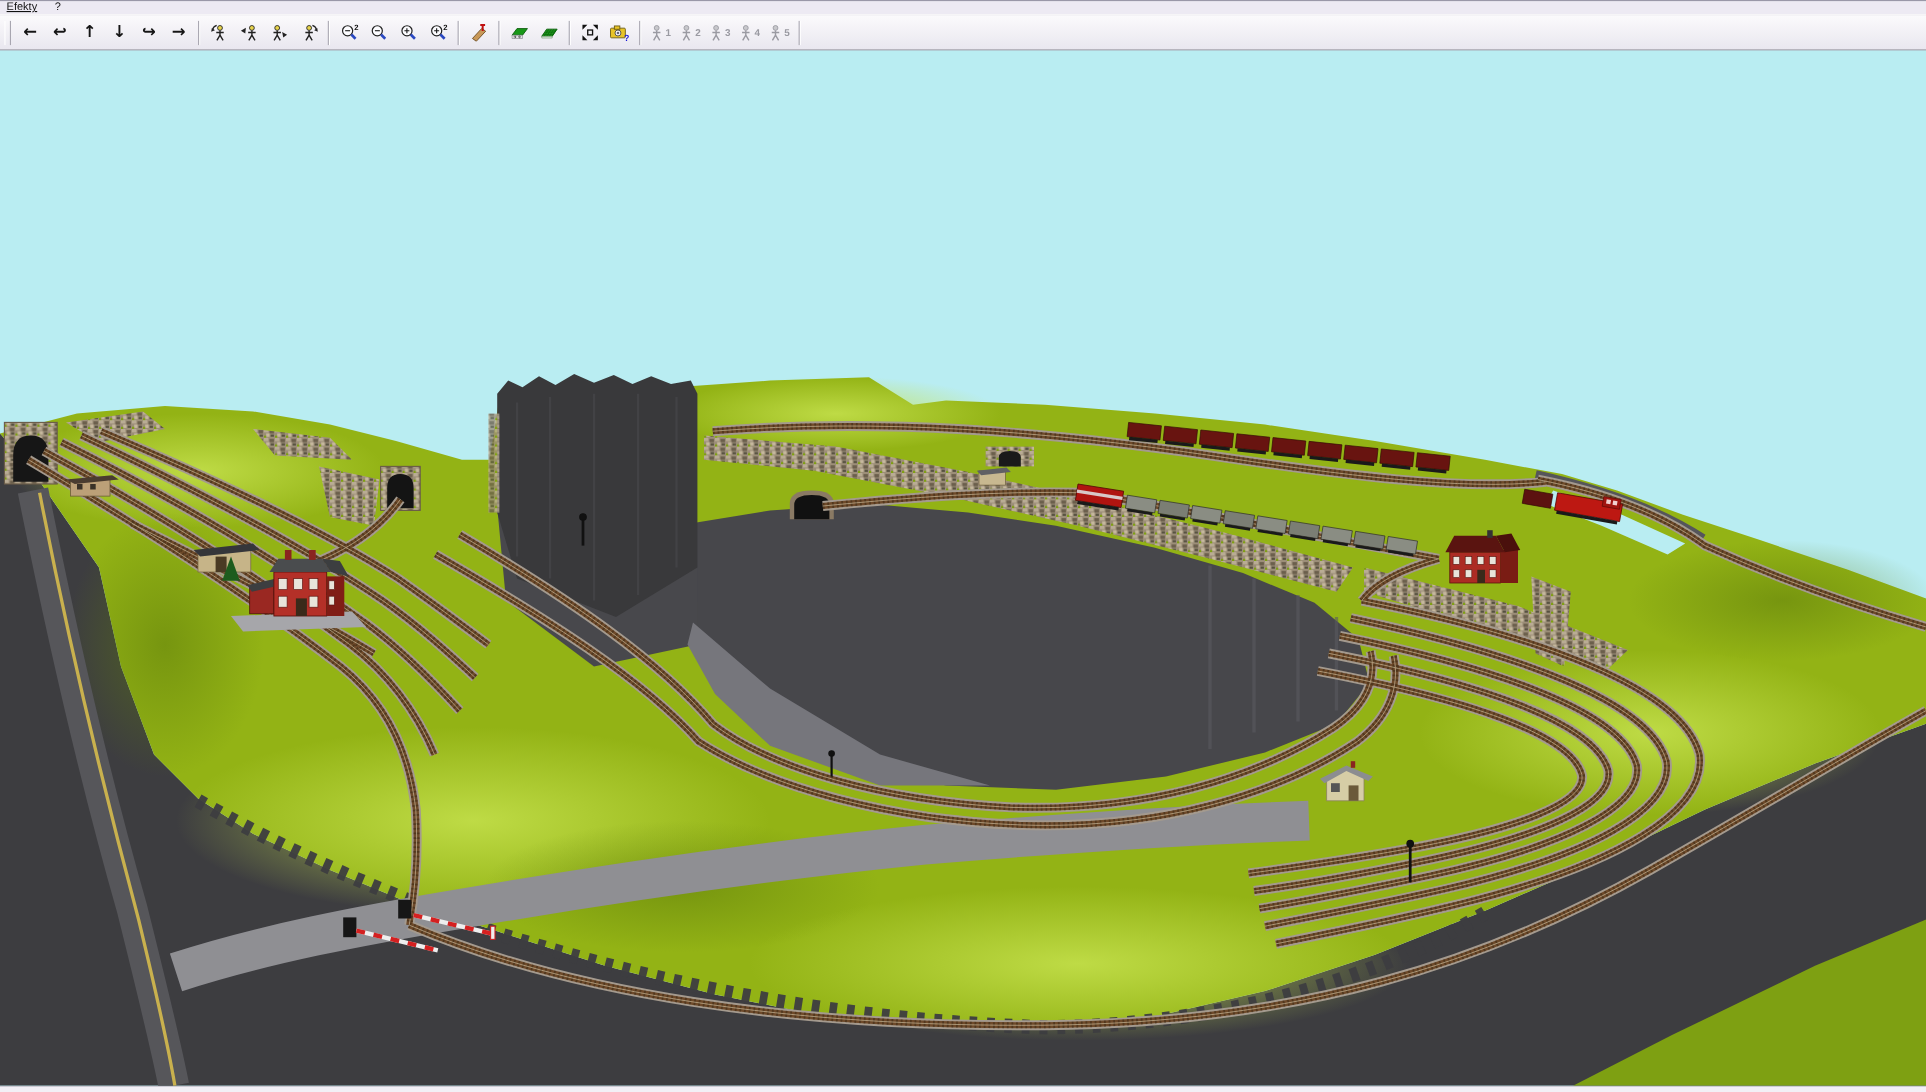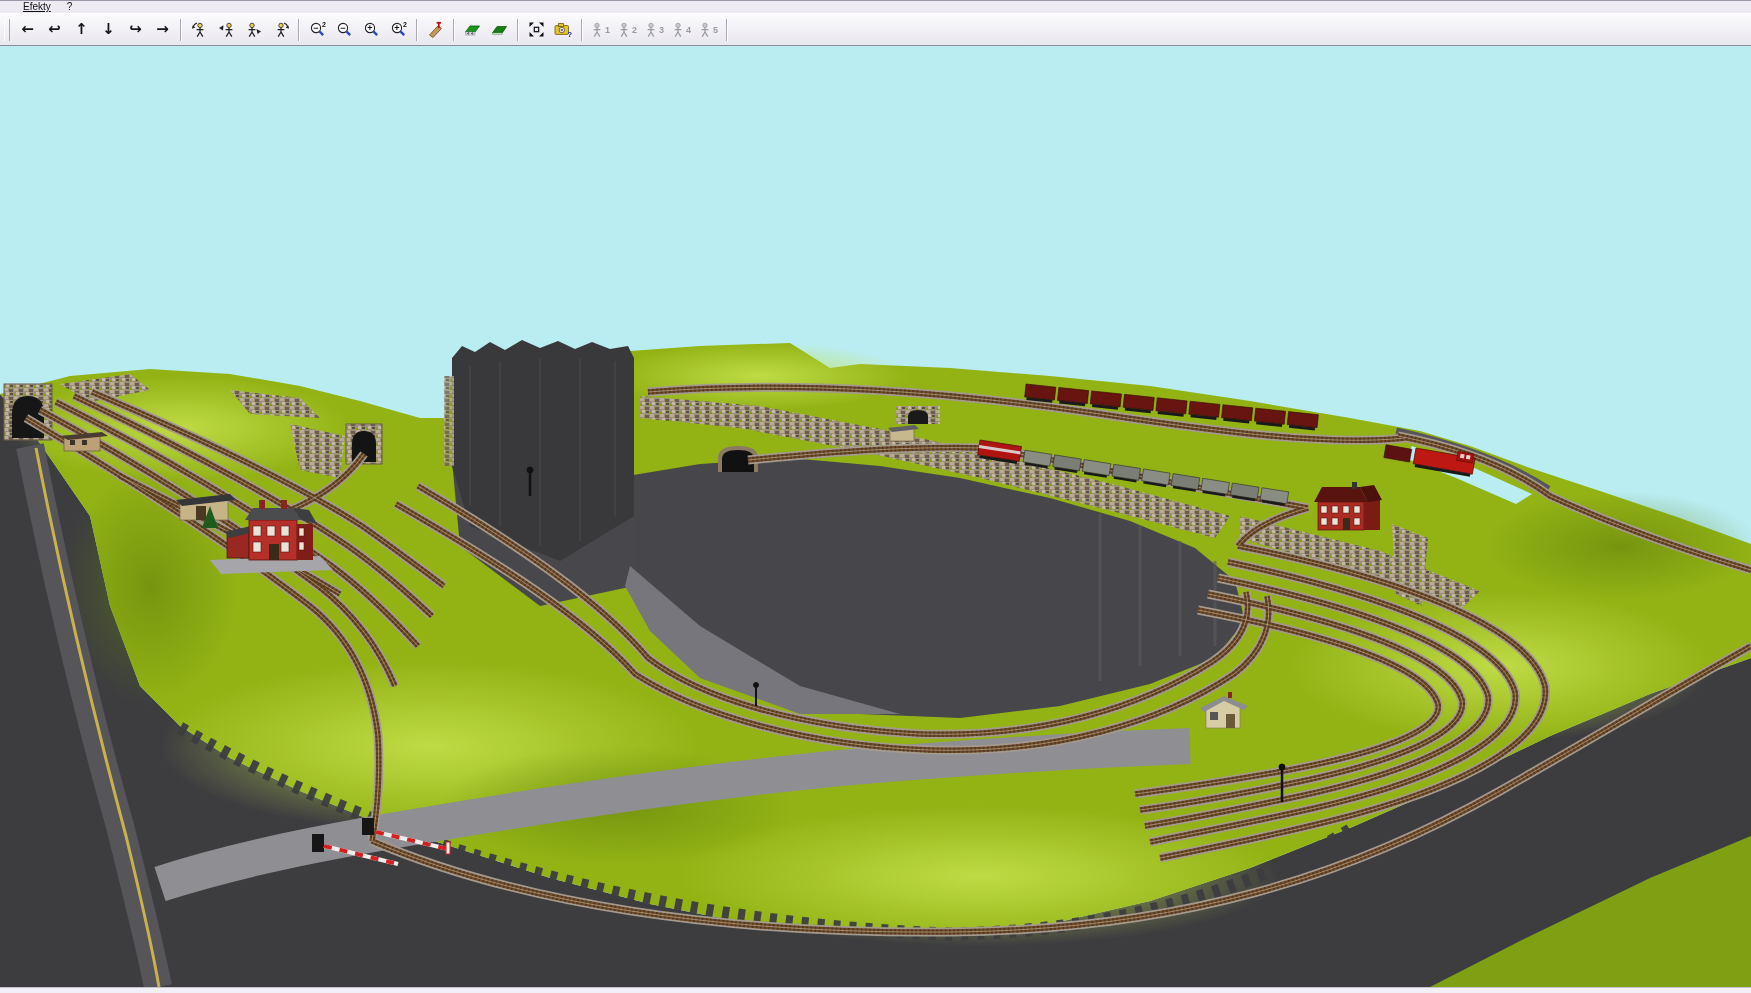--- a/index.html
+++ b/index.html
@@ -1,21 +1,21 @@
 <!DOCTYPE html>
 <html style="--sky: #b9edf2; --grass: #93b315; --grassLight: #c0de4a; --grassDark: #7ea012; --base: #3d3d40; --cliff: #39393b; --pit: #47474b; --pitLight: #76767c; --road: #8f8f93; --roadDark: #56565a; --roadLine: #c9b14e; --ballast: #a49a8e; --bed: #6e4a2a; --rock: #9c8e78; --stationRed: #b43028; --trainMaroon: #681410; --locoRed: #bd1812; --carGray: #8a8d83;"><head>
 <meta charset="utf-8">
 <style>
   html,body{margin:0;padding:0;width:1751px;height:993px;overflow:hidden;
     font-family:"Liberation Sans",sans-serif;background:#d8d6de;}
   
   .menubar{height:12px;background:#edeaf3;border-top:1px solid #9a98a8;
     display:flex;align-items:center;font-size:10px;color:#111;}
   .menu-item{padding:0 8px;line-height:12px;cursor:default;}
-  .menu-item:first-child{padding-left:23px;text-decoration:underline;}
+  .menu-item:first-child{padding-left:6px;text-decoration:underline;}
   
   .toolbar{height:31px;background:linear-gradient(#fbfafc,#e9e7ef);
     border-top:1px solid #ffffff;border-bottom:1px solid #8e8c96;
     display:flex;align-items:center;padding-left:2px;}
   .grip{width:4px;height:22px;border-left:1px solid #fff;border-right:1px solid #a8a6b0;
     margin:0 4px 0 2px;}
   .tbtn{width:25px;height:24px;display:flex;align-items:center;justify-content:center;
     background:transparent;border:1px solid transparent;padding:0;margin:0 1px;}
   .tsep{width:0;height:22px;border-left:1px solid #aaa8b2;border-right:1px solid #fff;margin:0 4px;}
   .icon-glyph{font-family:"DejaVu Sans",sans-serif;font-size:15px;font-weight:bold;

